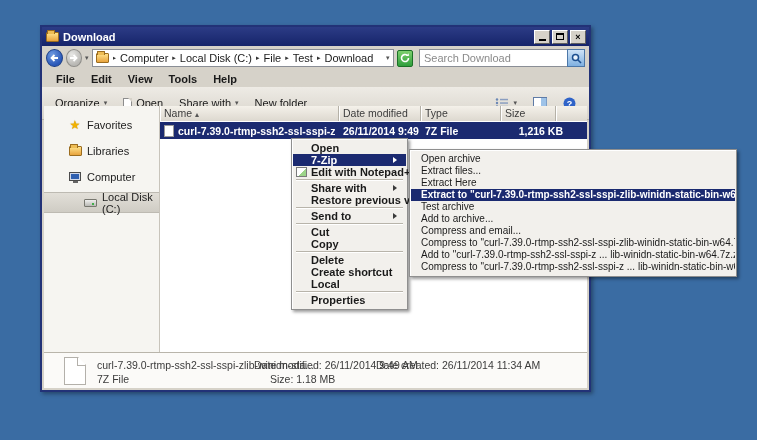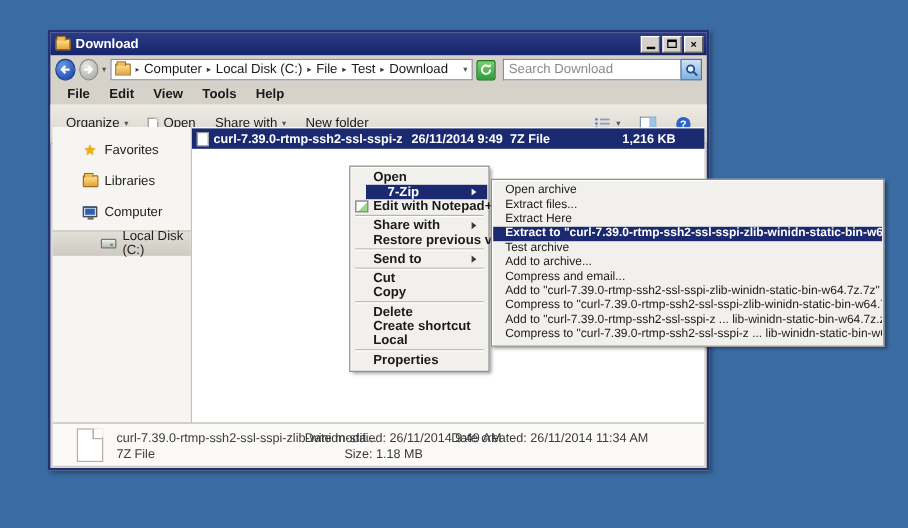--- a/index.html
+++ b/index.html
@@ -87,21 +87,21 @@
                    border-top-color:#fbfaf8; border-right-color:#fbfaf8; box-shadow:-1px 1px 0 #b3b0aa; }
   .dt { position:absolute; white-space:nowrap; }
 
   
   .menu { position:absolute; background:#f2f0ec; border:1px solid #8f8f8f;
           box-shadow:inset 1px 1px 0 #fff, 2px 2px 3px rgba(0,0,0,.4); padding:3px 1px; z-index:10; }
   .cmenu { left:291px; top:138px; width:117px; }
   .mi { height:12px; line-height:12px; padding:0 6px 0 18px; display:flex; align-items:center; white-space:nowrap; position:relative;font-weight:bold; }
   .mi .lab { flex:1; }
   .mi.b { font-weight:bold; }
-  .mi.hl { background:#1b2a70; color:#fff; font-weight:bold;margin-left:12px; }
+  .mi.hl { background:#1b2a70; color:#fff; font-weight:bold; }
   .tri { width:0; height:0; border:3px solid transparent; border-left:4px solid #3a3a3a; margin-left:4px; }
   .mi.hl .tri { border-left-color:#fff; }
   .msep { height:2px; margin:1px 3px; border-top:1px solid #b8b4aa; border-bottom:1px solid #fff; }
   .npp { position:absolute; left:3px; top:1px; width:11px; height:10px;
          background:linear-gradient(135deg,#fff 55%,#9cd489 56%); border:1px solid #7a7a7a; }
 
   .smenu { left:409px; top:149px; width:328px; }
   .si { height:12px; line-height:12px; padding:0 6px 0 10px; font-size:10px; white-space:nowrap; overflow:hidden; }
   .si.hl { background:#1b2a70; color:#fff; font-weight:bold; }
 </style>
@@ -244,41 +244,50 @@
         </div>
         <div class="sitem child sel">
           <span class="ic16">
               <span class="drive"></span>
             </span>
           <span>Local Disk (C:)</span>
         </div>
       </div>
 
       <div class="list">
+        <div class="lheader">
+          <span class="hcell" style="width:179px">
+            <span>Name</span><span class="sort">▴</span>
+          </span>
+          <span class="hcell" style="width:82px"><span>Date modified</span></span>
+          <span class="hcell" style="width:80px"><span>Type</span></span>
+          <span class="hcell" style="width:55px"><span>Size</span></span>
+          <span class="hcell" style="flex:1; border-right:none"></span>
+        </div>
         <div class="lrow">
           <span class="lcell name-cell" style="width:179px">
             <span class="rowdoc"></span>
             <span style="overflow:hidden">curl-7.39.0-rtmp-ssh2-ssl-sspi-zlib-winidn-sta...</span>
           </span>
           <span class="lcell" style="width:82px">26/11/2014 9:49 AM</span>
           <span class="lcell" style="width:80px">7Z File</span>
           <span class="lcell" style="width:66px; text-align:right">1,216 KB</span>
         </div>
       </div>
     </div>
 
     <div class="details">
       <span class="bigdoc"></span>
       <span class="dt" style="left:53px; top:6px">curl-7.39.0-rtmp-ssh2-ssl-sspi-zlib-winidn-sta...</span>
       <span class="dt" style="left:53px; top:20px">7Z File</span>
       <span class="dt" style="left:210px; top:6px">
         <span>Date modified:</span>
         <span>26/11/2014 9:49 AM</span>
       </span>
-      <span class="dt" style="left:243px; top:20px">
+      <span class="dt" style="left:226px; top:20px">
         <span>Size:</span>
         <span>1.18 MB</span>
       </span>
       <span class="dt" style="left:332px; top:6px">
         <span>Date created:</span>
         <span>26/11/2014 11:34 AM</span>
       </span>
     </div>
   </div>
 
@@ -331,18 +340,17 @@
   </div>
 
   <div class="menu smenu">
     <div class="si">Open archive</div>
     <div class="si">Extract files...</div>
     <div class="si">Extract Here</div>
     <div class="si hl">Extract to "curl-7.39.0-rtmp-ssh2-ssl-sspi-zlib-winidn-static-bin-w64\"</div>
     <div class="si">Test archive</div>
     <div class="si">Add to archive...</div>
     <div class="si">Compress and email...</div>
-    <div class="si">Add to "curl-7.39.0-rtmp-ssh2-ssl-sspi-zlib-winidn-static-bin-w64.7z.7z"</div>
     <div class="si">Compress to "curl-7.39.0-rtmp-ssh2-ssl-sspi-zlib-winidn-static-bin-w64.7z.7z" and email</div>
     <div class="si">Add to "curl-7.39.0-rtmp-ssh2-ssl-sspi-z ... lib-winidn-static-bin-w64.7z.zip"</div>
     <div class="si">Compress to "curl-7.39.0-rtmp-ssh2-ssl-sspi-z ... lib-winidn-static-bin-w64.7z.zip" and email</div>
   </div>
 </div>
 
 </body></html>

